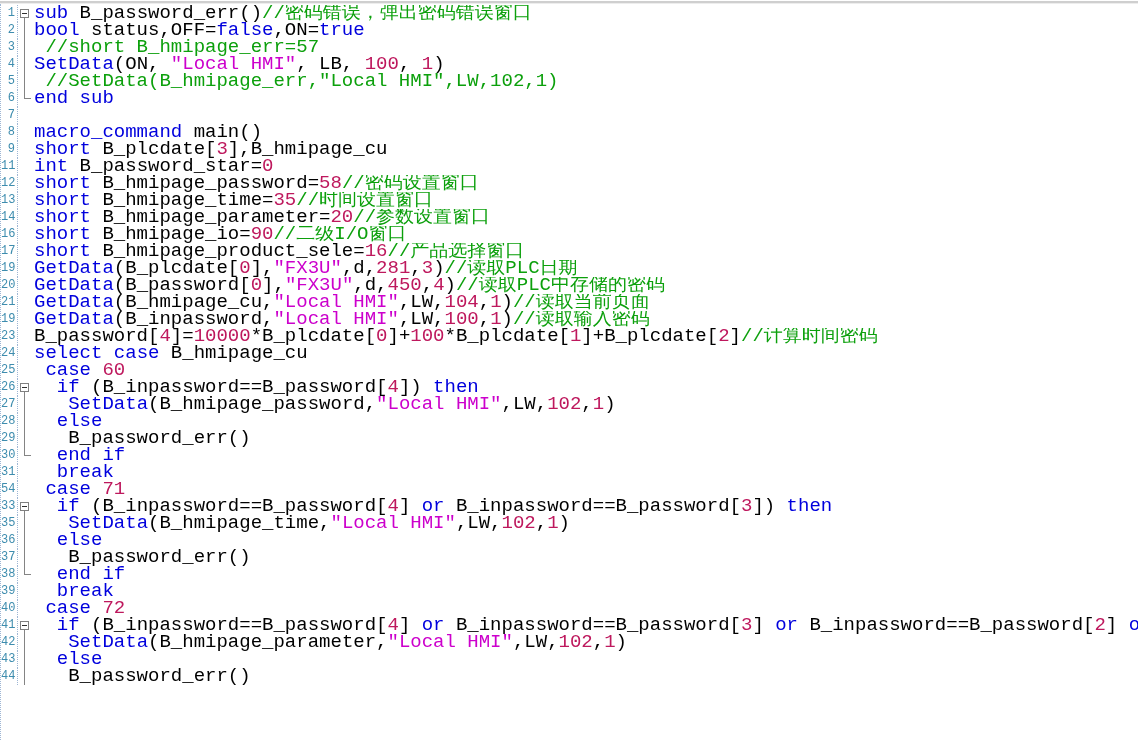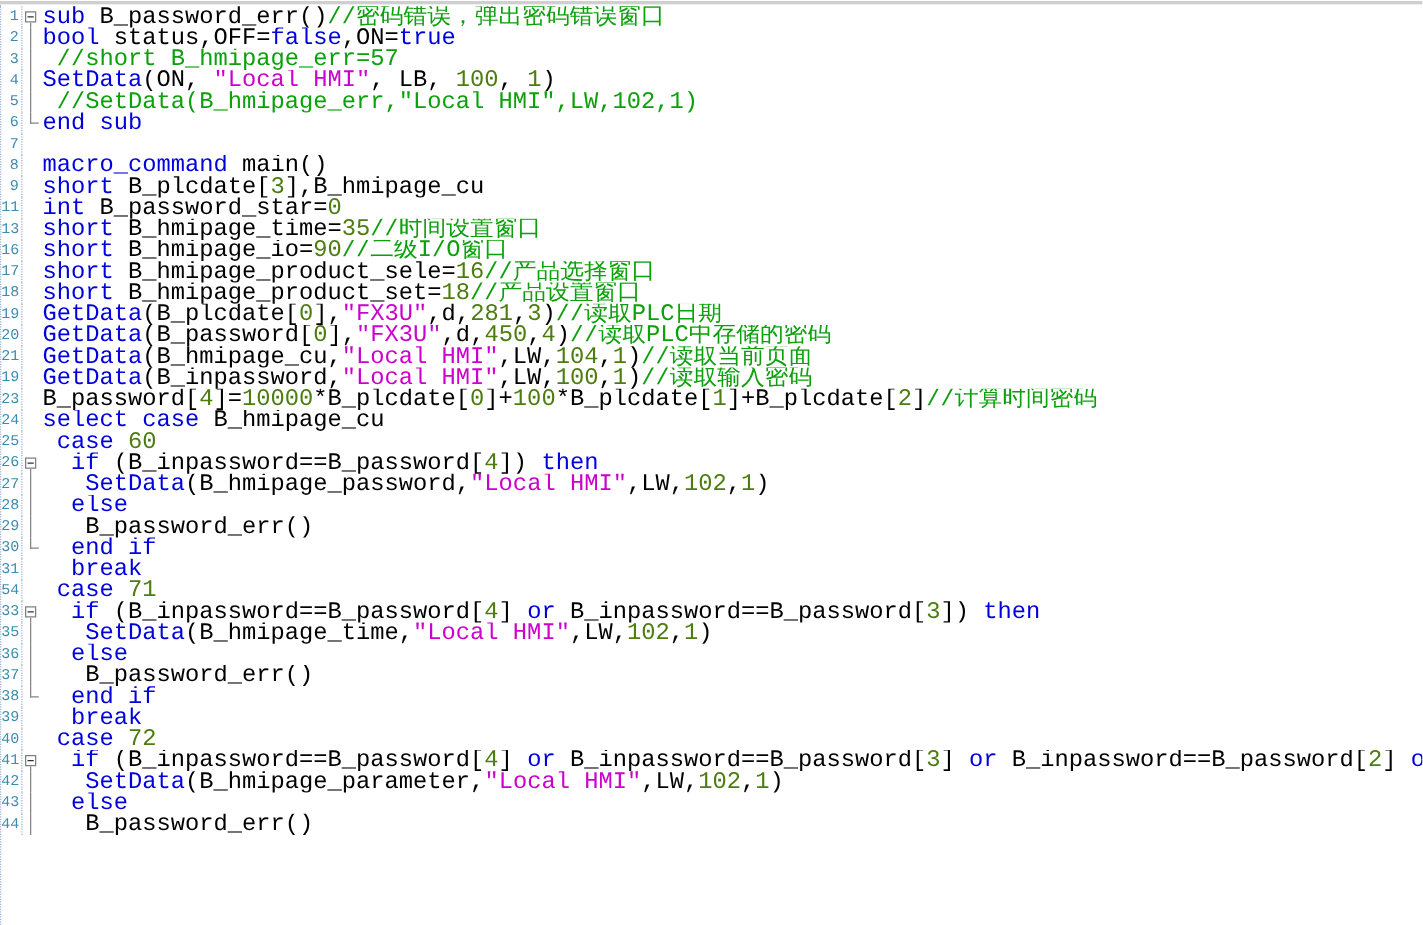--- a/index.html
+++ b/index.html
@@ -22,21 +22,21 @@
   .ln{
     flex:none;width:14px;padding-right:2px;text-align:right;
     color:#3d8cae;font-size:12px;line-height:17px;
     border-right:1px dotted #9eb6d4;
   }
   .fold{flex:none;width:16px;position:relative;}
   .code{flex:1;white-space:pre;font-size:19px;line-height:17px;overflow:hidden;}
   .tk-k{color:#0000dd;}
   .tk-p{color:#000000;}
   .tk-s{color:#cc00cc;}
-  .tk-n{color:#4d7c0f;}
+  .tk-n{color:#be185d;}
   .tk-c{color:#0ca00c;}
   .fold-box{
     position:absolute;left:2px;top:4px;width:7px;height:7px;
     border:1px solid #808080;background:#ffffff;z-index:1;
   }
   .fold-box::after{
     content:"";position:absolute;left:1px;top:3px;width:5px;height:1px;background:#303030;
   }
   .fold-tail{position:absolute;left:6px;top:13px;bottom:0;width:1px;background:#848484;}
   .fold-vline{position:absolute;left:6px;top:0;bottom:0;width:1px;background:#848484;}
@@ -107,38 +107,43 @@
       <div class="ln">9</div>
       <div class="fold"></div>
       <div class="code"><span class="tk-k">short</span><span class="tk-p"> B_plcdate[</span><span class="tk-n">3</span><span class="tk-p">],B_hmipage_cu</span></div>
     </div>
     <div class="line">
       <div class="ln">11</div>
       <div class="fold"></div>
       <div class="code"><span class="tk-k">int</span><span class="tk-p"> B_password_star=</span><span class="tk-n">0</span></div>
     </div>
     <div class="line">
+      <div class="ln">12</div>
+      <div class="fold"></div>
+      <div class="code"><span class="tk-k">short</span><span class="tk-p"> B_hmipage_password=</span><span class="tk-n">58</span><span class="tk-c">//密码设置窗口</span></div>
+    </div>
+    <div class="line">
       <div class="ln">13</div>
       <div class="fold"></div>
       <div class="code"><span class="tk-k">short</span><span class="tk-p"> B_hmipage_time=</span><span class="tk-n">35</span><span class="tk-c">//时间设置窗口</span></div>
     </div>
     <div class="line">
+      <div class="ln">14</div>
+      <div class="fold"></div>
+      <div class="code"><span class="tk-k">short</span><span class="tk-p"> B_hmipage_parameter=</span><span class="tk-n">20</span><span class="tk-c">//参数设置窗口</span></div>
+    </div>
+    <div class="line">
       <div class="ln">16</div>
       <div class="fold"></div>
       <div class="code"><span class="tk-k">short</span><span class="tk-p"> B_hmipage_io=</span><span class="tk-n">90</span><span class="tk-c">//二级I/O窗口</span></div>
     </div>
     <div class="line">
       <div class="ln">17</div>
       <div class="fold"></div>
       <div class="code"><span class="tk-k">short</span><span class="tk-p"> B_hmipage_product_sele=</span><span class="tk-n">16</span><span class="tk-c">//产品选择窗口</span></div>
-    </div>
-    <div class="line">
-      <div class="ln">18</div>
-      <div class="fold"></div>
-      <div class="code"><span class="tk-k">short</span><span class="tk-p"> B_hmipage_product_set=</span><span class="tk-n">18</span><span class="tk-c">//产品设置窗口</span></div>
     </div>
     <div class="line">
       <div class="ln">19</div>
       <div class="fold"></div>
       <div class="code"><span class="tk-k">GetData</span><span class="tk-p">(B_plcdate[</span><span class="tk-n">0</span><span class="tk-p">],</span><span class="tk-s">"FX3U"</span><span class="tk-p">,d,</span><span class="tk-n">281</span><span class="tk-p">,</span><span class="tk-n">3</span><span class="tk-p">)</span><span class="tk-c">//读取PLC日期</span></div>
     </div>
     <div class="line">
       <div class="ln">20</div>
       <div class="fold"></div>
       <div class="code"><span class="tk-k">GetData</span><span class="tk-p">(B_password[</span><span class="tk-n">0</span><span class="tk-p">],</span><span class="tk-s">"FX3U"</span><span class="tk-p">,d,</span><span class="tk-n">450</span><span class="tk-p">,</span><span class="tk-n">4</span><span class="tk-p">)</span><span class="tk-c">//读取PLC中存储的密码</span></div>

